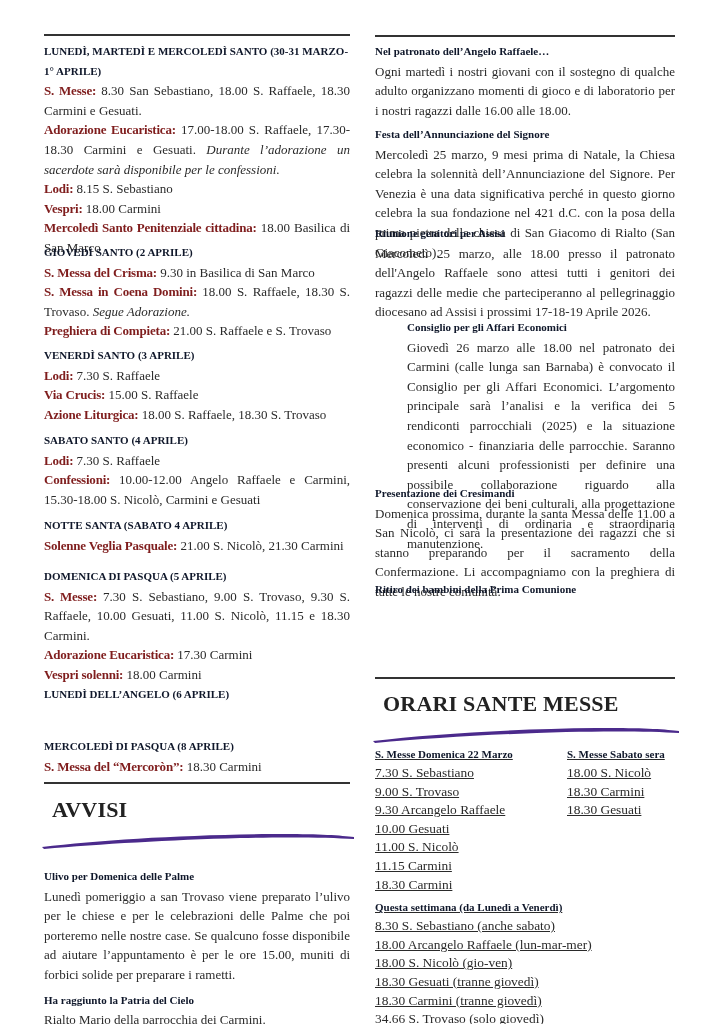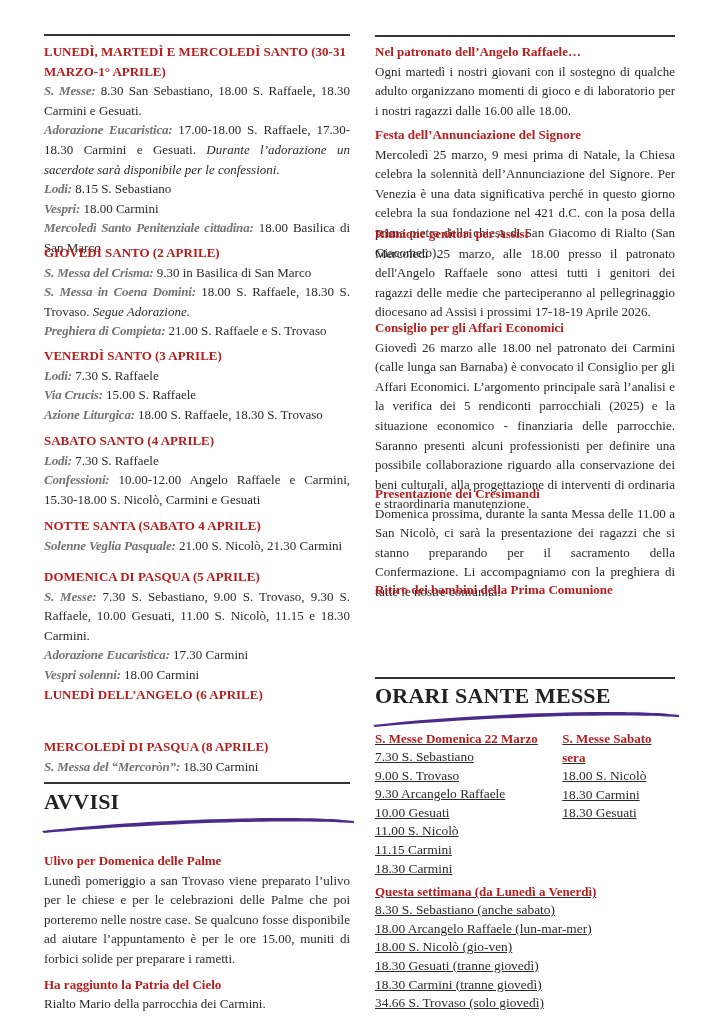--- a/index.html
+++ b/index.html
@@ -5,25 +5,25 @@
   html, body { margin:0; padding:0; background:#ffffff; }
   body { width:724px; height:1024px; position:relative; overflow:hidden;
          font-family:"Liberation Serif", "DejaVu Serif", serif; color:#2a2a2a; }
   .col { position:absolute; top:0; }
   .col-left { left:44px; width:306px; }
   .col-right { left:375px; width:300px; }
   .rule { border-top:2px solid #333; margin:0; }
   .col-left .rule.top { position:absolute; top:34px; left:0; width:306px; }
   .col-right .rule.top { position:absolute; top:35px; left:0; width:300px; }
   .p { font-size:13px; line-height:19.6px; text-align:justify; margin:0; }
-  .h { font-weight:bold; font-size:13px; line-height:19.6px; margin:0; color:#b91c1c; }
-  .lbl { font-weight:bold; color:#737373; letter-spacing:-0.2px;font-style:italic; }
+  .h { font-weight:bold; font-size:11px; line-height:19.6px; margin:0; color:#0f172a; }
+  .lbl { font-weight:bold; color:#7f1d1d; letter-spacing:-0.2px; }
   .it { font-style:italic; }
   .block { position:absolute; left:0; right:0; }
-  .sec-title { font-weight:bold; font-size:22px; line-height:26px; color:#222; margin:0; letter-spacing:0.2px; }
+  .sec-title { font-weight:bold; font-size:22px; line-height:26px; color:#222; margin:8px; letter-spacing:0.2px; }
   .brush { display:block; }
   .sched { font-size:13.4px; line-height:18.6px;text-decoration:underline; }
   .sched .h { line-height:19px; }
 </style>
 </head>
 <body>
 
 <div class="col col-left">
   <div class="rule top"></div>
 
@@ -103,21 +103,21 @@
   <div class="block" style="top:125px;">
     <p class="h">Festa dell’Annunciazione del Signore</p>
     <p class="p">Mercoledì 25 marzo, 9 mesi prima di Natale, la Chiesa celebra la solennità dell’Annunciazione del Signore. Per Venezia è una data significativa perché in questo giorno celebra la sua fondazione nel 421 d.C. con la posa della prima pietra della chiesa di San Giacomo di Rialto (San Giacometo).</p>
   </div>
 
   <div class="block" style="top:224px;">
     <p class="h">Riunione genitori per Assisi</p>
     <p class="p">Mercoledì 25 marzo, alle 18.00 presso il patronato dell'Angelo Raffaele sono attesi tutti i genitori dei ragazzi delle medie che parteciperanno al pellegrinaggio diocesano ad Assisi i prossimi 17-18-19 Aprile 2026.</p>
   </div>
 
-  <div class="block" style="top:318px;">
+  <div class="block" style="top:318px;margin-left:32px;">
     <p class="h">Consiglio per gli Affari Economici</p>
     <p class="p">Giovedì 26 marzo alle 18.00 nel patronato dei Carmini (calle lunga san Barnaba) è convocato il Consiglio per gli Affari Economici. L’argomento principale sarà l’analisi e la verifica dei 5 rendiconti parrocchiali (2025) e la situazione economico - finanziaria delle parrocchie. Saranno presenti alcuni professionisti per definire una possibile collaborazione riguardo alla conservazione dei beni culturali, alla progettazione di interventi di ordinaria e straordinaria manutenzione.</p>
   </div>
 
   <div class="block" style="top:484px;">
     <p class="h">Presentazione dei Cresimandi</p>
     <p class="p">Domenica prossima, durante la santa Messa delle 11.00 a San Nicolò, ci sarà la presentazione dei ragazzi che si stanno preparando per il sacramento della Confermazione. Li accompagniamo con la preghiera di tutte le nostre comunità.</p>
   </div>
 
   <div class="block" style="top:580px;">

